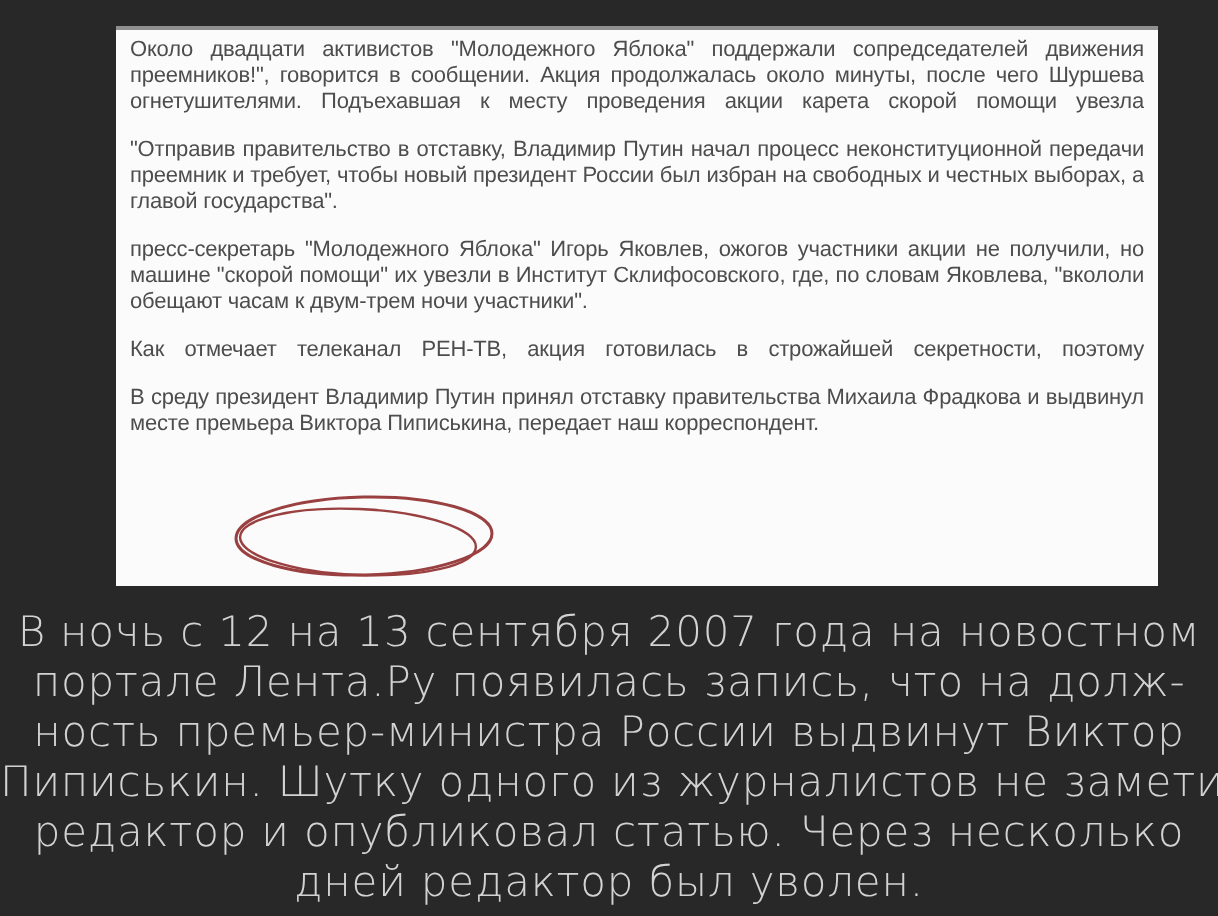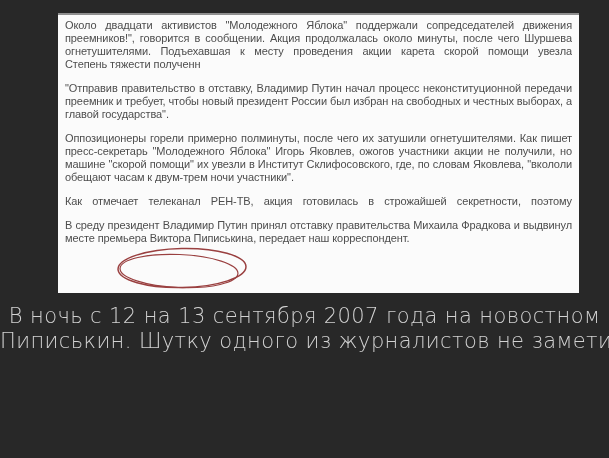--- a/index.html
+++ b/index.html
@@ -60,29 +60,27 @@
 </style>
 </head>
 <body>
 
 <div class="article-box">
   <div>
       <div class="para">
         <div class="line fill">Около двадцати активистов "Молодежного Яблока" поддержали сопредседателей движения выкриками</div>
         <div class="line fill">преемников!", говорится в сообщении. Акция продолжалась около минуты, после чего Шуршева</div>
         <div class="line fill">огнетушителями. Подъехавшая к месту проведения акции карета скорой помощи увезла пострадавших в ин</div>
-        <div class="line">Степень тяжести полученн</div>
       </div>
       <div class="para">
         <div class="line fill">"Отправив правительство в отставку, Владимир Путин начал процесс неконституционной передачи власт</div>
         <div class="line fill">преемник и требует, чтобы новый президент России был избран на свободных и честных выборах, а не</div>
         <div class="line">главой государства".</div>
       </div>
       <div class="para">
-        <div class="line fill">Оппозиционеры горели примерно полминуты, после чего их затушили огнетушителями. Как пишет</div>
         <div class="line fill">пресс-секретарь "Молодежного Яблока" Игорь Яковлев, ожогов участники акции не получили, но "дыму наг</div>
         <div class="line fill">машине "скорой помощи" их увезли в Институт Склифосовского, где, по словам Яковлева, "вкололи ка</div>
         <div class="line">обещают часам к двум-трем ночи участники".</div>
       </div>
       <div class="para">
         <div class="line fill">Как отмечает телеканал РЕН-ТВ, акция готовилась в строжайшей секретности, поэтому представител</div>
       </div>
       <div class="para">
         <div class="line fill">В среду президент Владимир Путин принял отставку правительства Михаила Фрадкова и выдвинул на утв</div>
         <div class="line">месте премьера Виктора Пиписькина, передает наш корреспондент.</div>
@@ -90,14 +88,18 @@
     </div>
 </div>
 
 <svg class="annot-svg" viewBox="0 0 609 458" xmlns="http://www.w3.org/2000/svg">
   <ellipse cx="182" cy="268" rx="64" ry="19.5" fill="none" stroke-width="1.5" transform="rotate(-1.2 182 268)" stroke="#9a4040"></ellipse>
   <ellipse cx="179" cy="271" rx="59" ry="16.5" fill="none" stroke-width="1.2" transform="rotate(2.5 179 271)" stroke="#9a4040"></ellipse>
 </svg>
 
 <div class="caption">
     <div class="caption-line">В ночь с 12 на 13 сентября 2007 года на новостном</div>
+    <div class="caption-line">портале Лента.Ру появилась запись, что на долж-</div>
+    <div class="caption-line">ность премьер-министра России выдвинут Виктор</div>
     <div class="caption-line">Пиписькин. Шутку одного из журналистов не заметил</div>
+    <div class="caption-line">редактор и опубликовал статью. Через несколько</div>
+    <div class="caption-line">дней редактор был уволен.</div>
   </div>
 
 </body></html>

